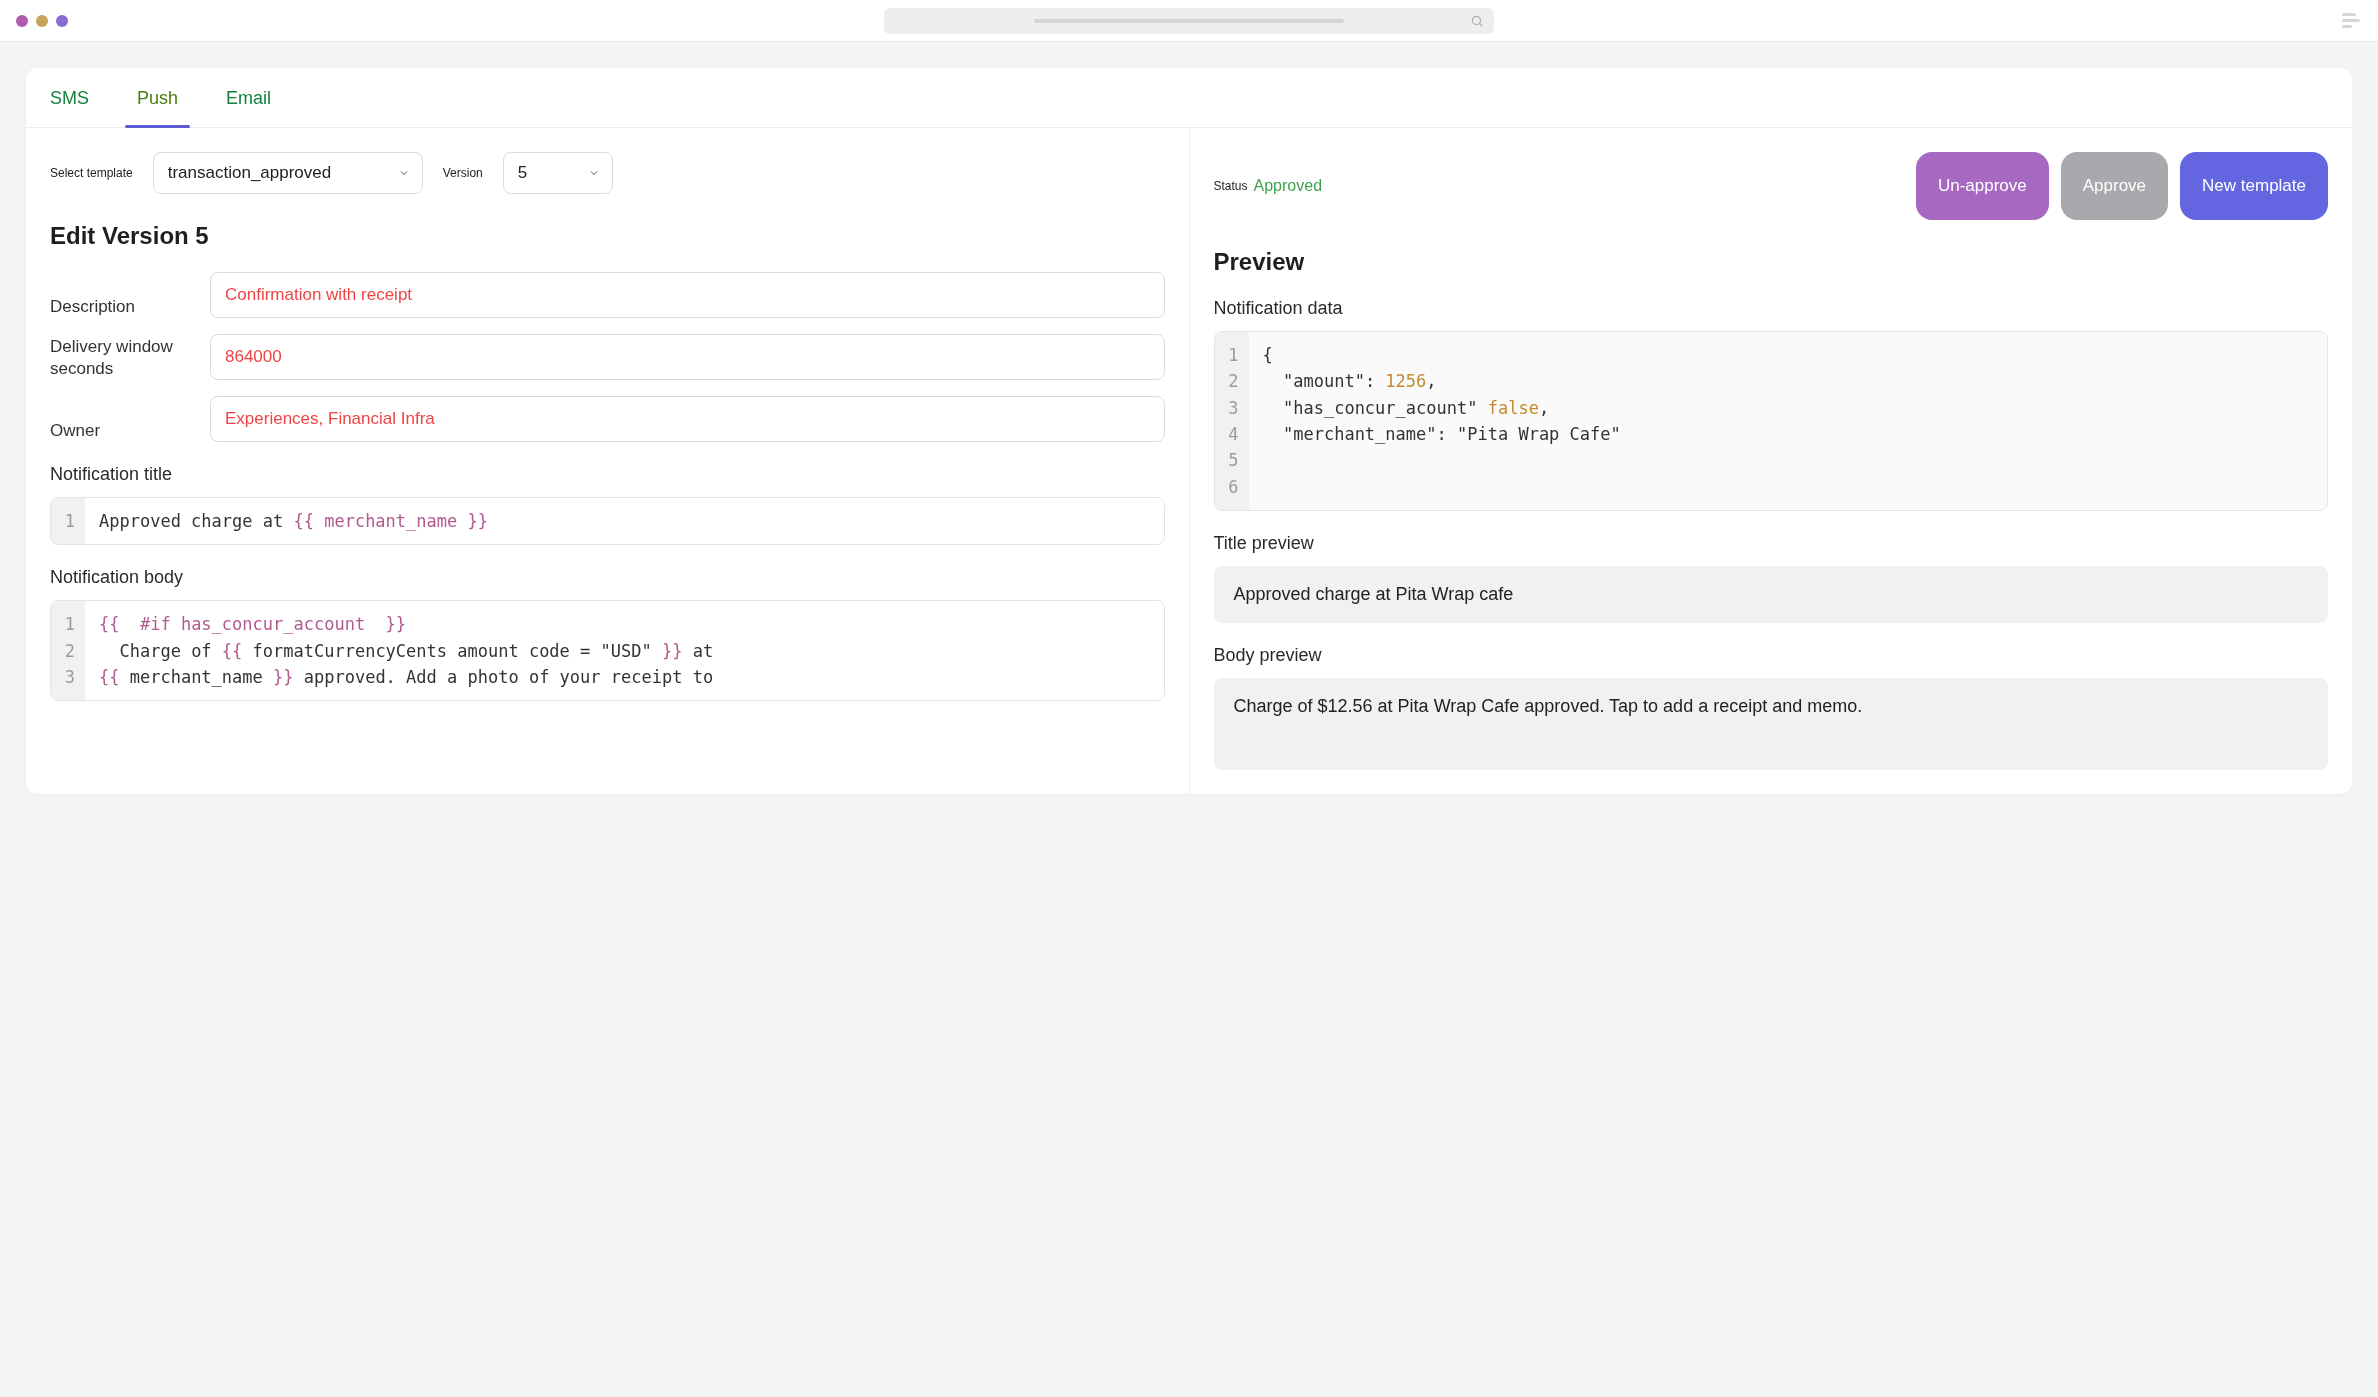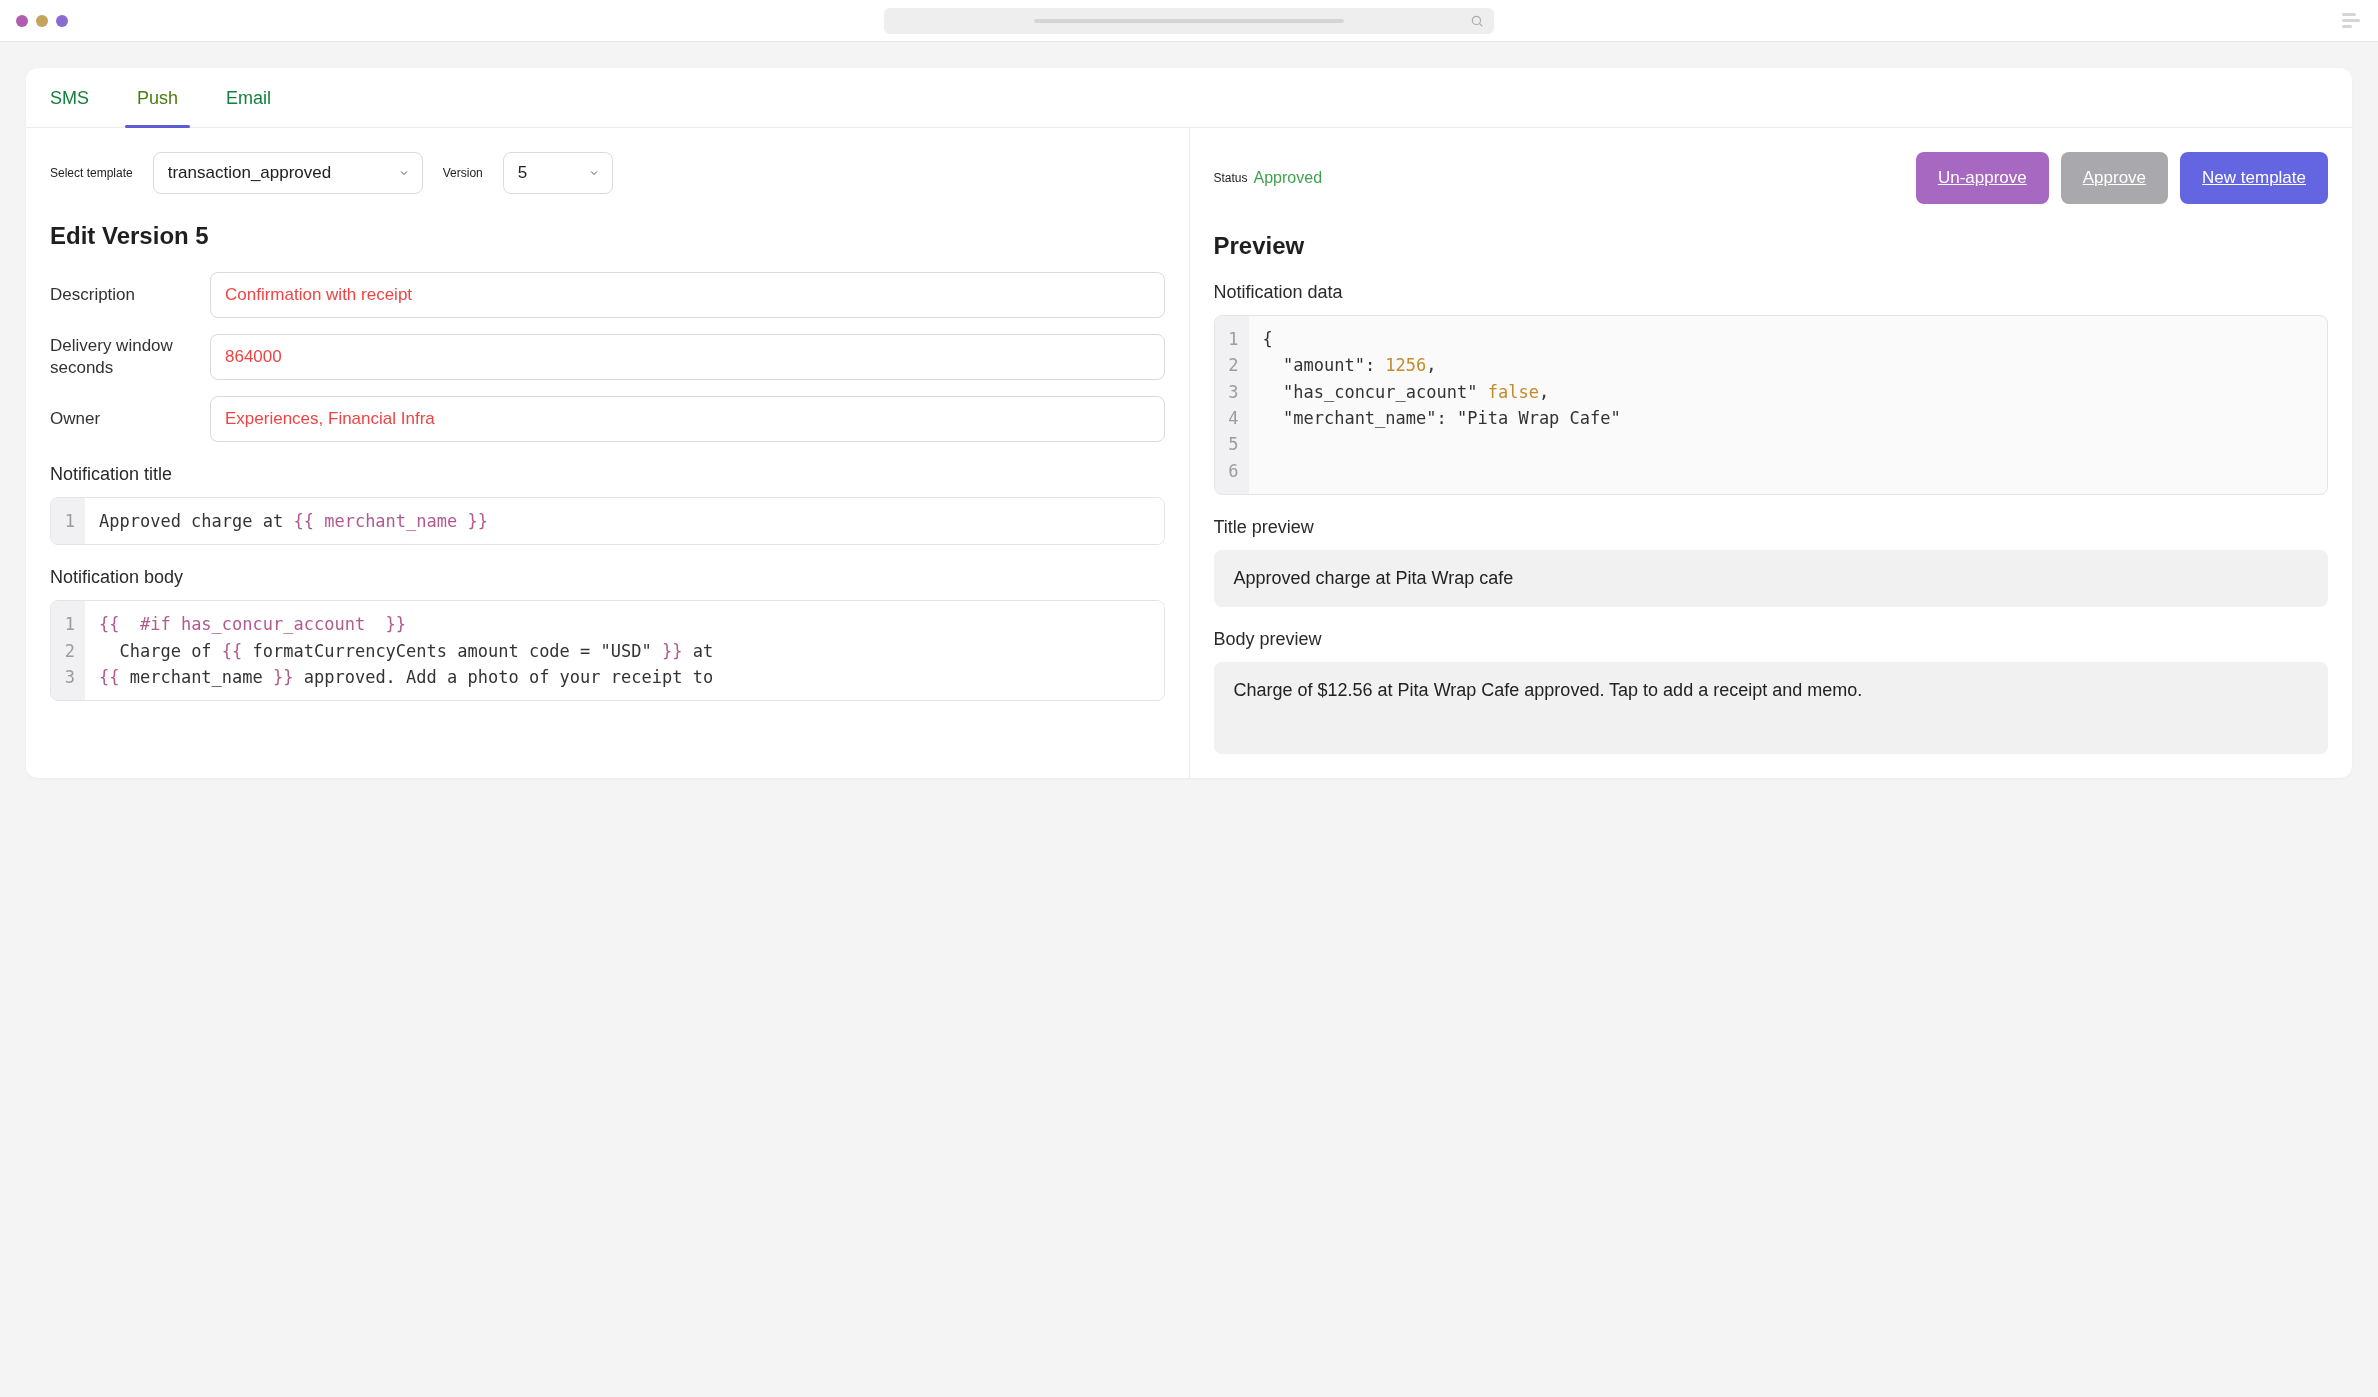--- a/index.html
+++ b/index.html
@@ -121,35 +121,34 @@
     position: relative;
     display: inline-flex;
     align-items: center;
     cursor: pointer;
   }
   .select .chev { position:absolute; right:12px; }
   .chev svg{ width:12px; height:12px; display:block; }
 
   .btn {
     border: none;
-    border-radius: 8px;
-    padding: 16px 22px;
+    border-radius: 16px;
+    padding: 24px 22px;
     font-size: 17px;
     color: #fff;
     cursor: pointer;
-    text-decoration: underline;
   }
   .btn-unapprove { background: #a768c2; }
   .btn-approve   { background: #a8a8ad; }
   .btn-new       { background: #6366e0; }
 
   h2.section-title { font-size: 24px; font-weight: 600; margin-bottom: 22px; color:#1f1f1f; }
   h3.subhead { font-size: 18px; font-weight: 500; margin: 22px 0 12px; color:#2a2a2a; }
 
-  .form-row { display:flex; align-items:center; gap: 20px; margin-bottom: 16px; }
+  .form-row { display:flex; align-items:flex-end; gap: 20px; margin-bottom: 16px; }
   .form-row .flabel { width: 140px; font-size:17px; color:#333; line-height:1.3; }
   .finput {
     flex: 1;
     border: 1px solid #d9d9de;
     border-radius: 8px;
     padding: 12px 14px;
     font-size: 17px;
     background:#fff;
     color:#ef4444;
   }

